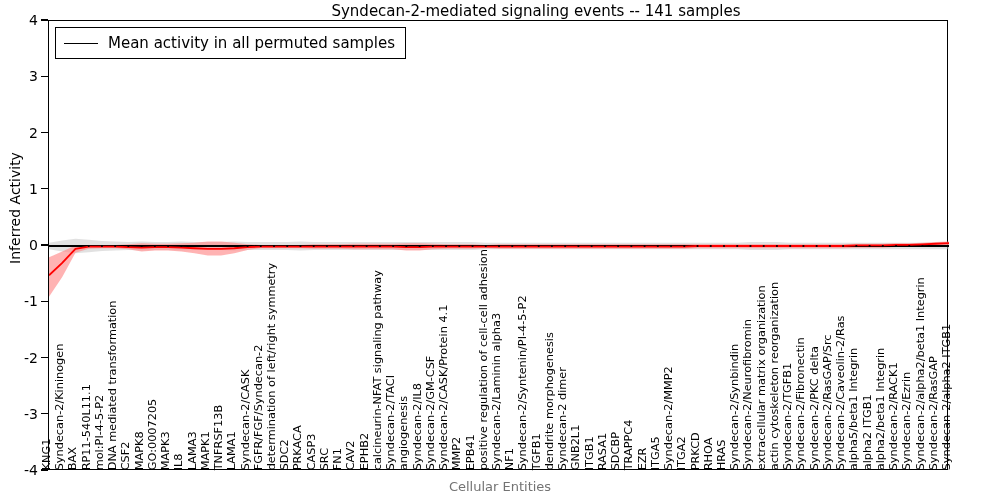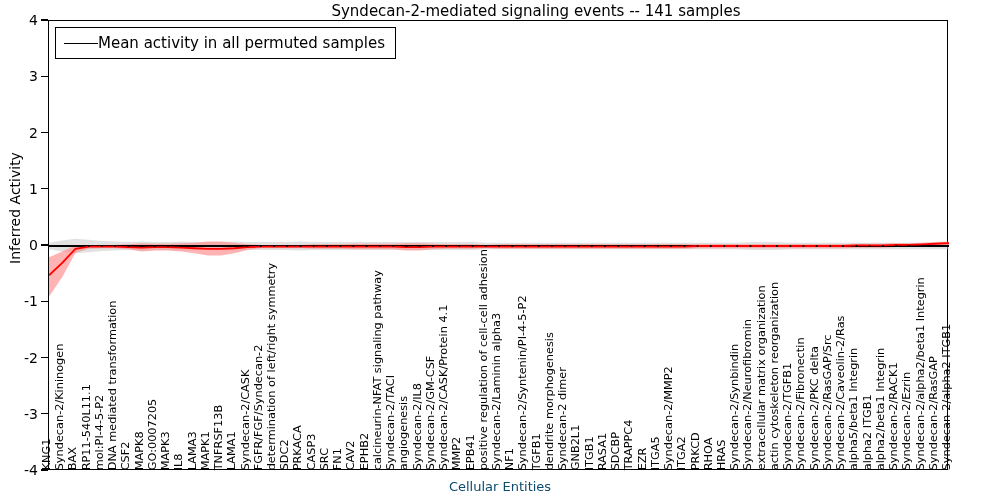--- a/index.html
+++ b/index.html
@@ -25,38 +25,38 @@
   .ytick-mark{position:absolute;left:41px;width:7px;height:1.4px;background:#000;}
 
   #ylabel{
     position:absolute;left:-95px;top:200px;width:220px;text-align:center;
     font-size:14px;color:#000;transform:rotate(-90deg);transform-origin:center center;
   }
 
   
   #xlabel{
     position:absolute;left:0;top:479px;width:1000px;text-align:center;
-    font-size:13px;color:#0c4a6e;
+    font-size:13px;color:#737373;
   }
   #xticks{position:absolute;left:0;top:0;width:1000px;height:500px;pointer-events:none;}
   .xtick-label{
     position:absolute;bottom:30px;
     font-size:11.3px;color:#000;white-space:nowrap;
     transform-origin:left bottom;transform:rotate(-90deg);
     line-height:1;
   }
 
   
   #legend{
     position:absolute;left:55px;top:27px;
     background:#fff;border:1.3px solid #000;
     padding:6px 10px 6px 8px;
     display:flex;flex-direction:column;gap:7px;
   }
-  .legend-row{display:flex;align-items:center;}
+  .legend-row{display:flex;align-items:center;gap:10px;}
   .legend-swatch{display:block;width:34px;height:0;border-top:1.6px solid #000;}
   .legend-swatch.red{border-top-color:#ff0000;}
   .legend-text{font-size:15px;color:#000;white-space:nowrap;}
 </style>
 </head>
 <body>
 
 <div id="root">
 
   <div id="chart-title">Syndecan-2-mediated signaling events -- 141 samples</div>

